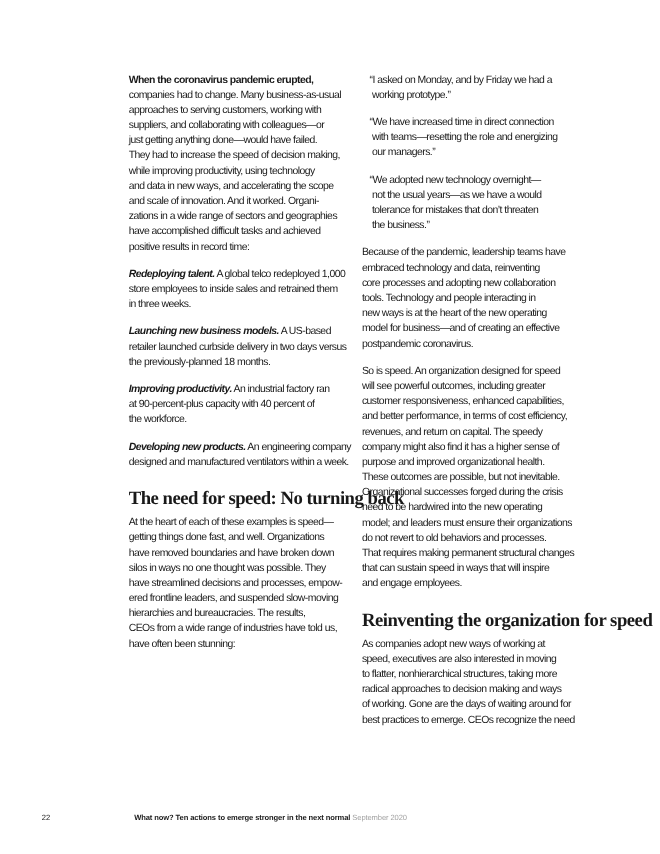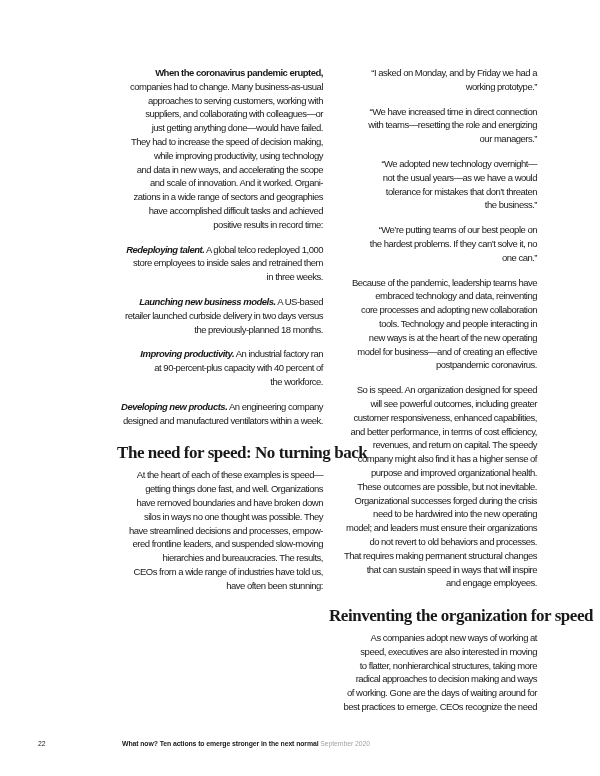--- a/index.html
+++ b/index.html
@@ -1,18 +1,18 @@
 <!DOCTYPE html>
 <html><head>
 <meta charset="utf-8">
 <style>
   html,body{margin:0;padding:0;}
   body{width:600px;height:776px;background:#ffffff;overflow:hidden;
        font-family:"Liberation Sans","DejaVu Sans",sans-serif;color:#191919;}
-  .page{position:relative;width:600px;height:620px;background:#fff;text-align:right;}
+  .page{position:relative;width:600px;height:620px;background:#fff;}
   .col{position:absolute;top:66px;font-size:9.5px;letter-spacing:-0.5px;line-height:13.8px;}
   .col-left{left:117px;width:206px;}
   .col-right{left:329px;width:208px;}
   p.body{margin:0 0 11px 0;white-space:pre;}
   p.quote{margin:0 0 11px 7px;white-space:pre;}
   .lead-bold{font-weight:bold;}
   .lead-bi{font-weight:bold;font-style:italic;}
   h2.section{font-family:"Liberation Serif","DejaVu Serif",serif;font-weight:bold;
        font-size:17px;letter-spacing:-0.45px;line-height:17px;margin:17px 0 7px 0;white-space:pre;}
   .footer{position:absolute;top:740px;left:0;width:600px;font-size:6.9px;letter-spacing:-0.1px;}
@@ -67,23 +67,20 @@
   <div class="col col-right">
     <p class="quote">“I asked on Monday, and by Friday we had a
  working prototype.”</p>
     <p class="quote">“We have increased time in direct connection
  with teams—resetting the role and energizing
  our managers.”</p>
     <p class="quote">“We adopted new technology overnight—
  not the usual years—as we have a would
  tolerance for mistakes that don’t threaten
  the business.”</p>
-    <p class="quote">“We’re putting teams of our best people on
- the hardest problems. If they can’t solve it, no
- one can.”</p>
 
     <p class="body">Because of the pandemic, leadership teams have
 embraced technology and data, reinventing
 core processes and adopting new collaboration
 tools. Technology and people interacting in
 new ways is at the heart of the new operating
 model for business—and of creating an effective
 postpandemic coronavirus.</p>
     <p class="body">So is speed. An organization designed for speed
 will see powerful outcomes, including greater

